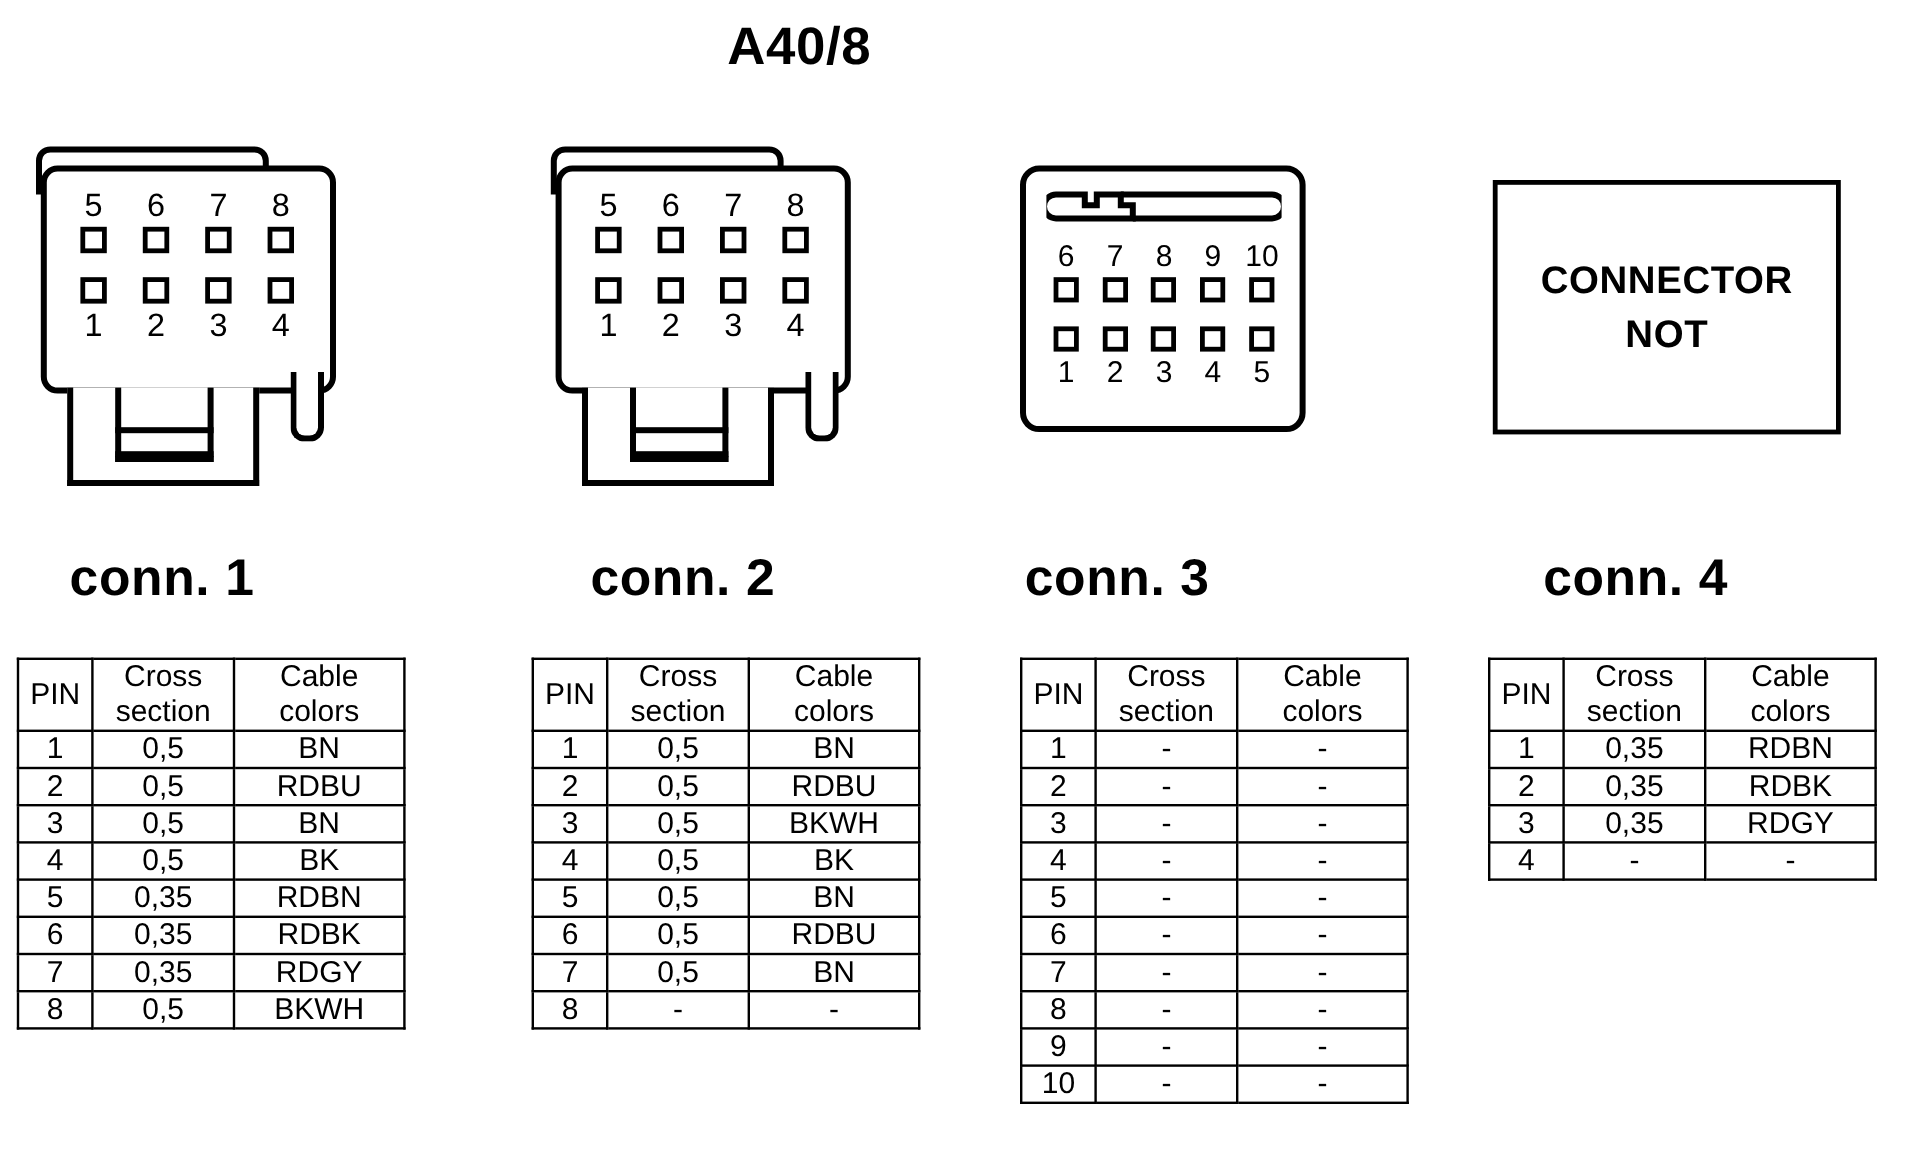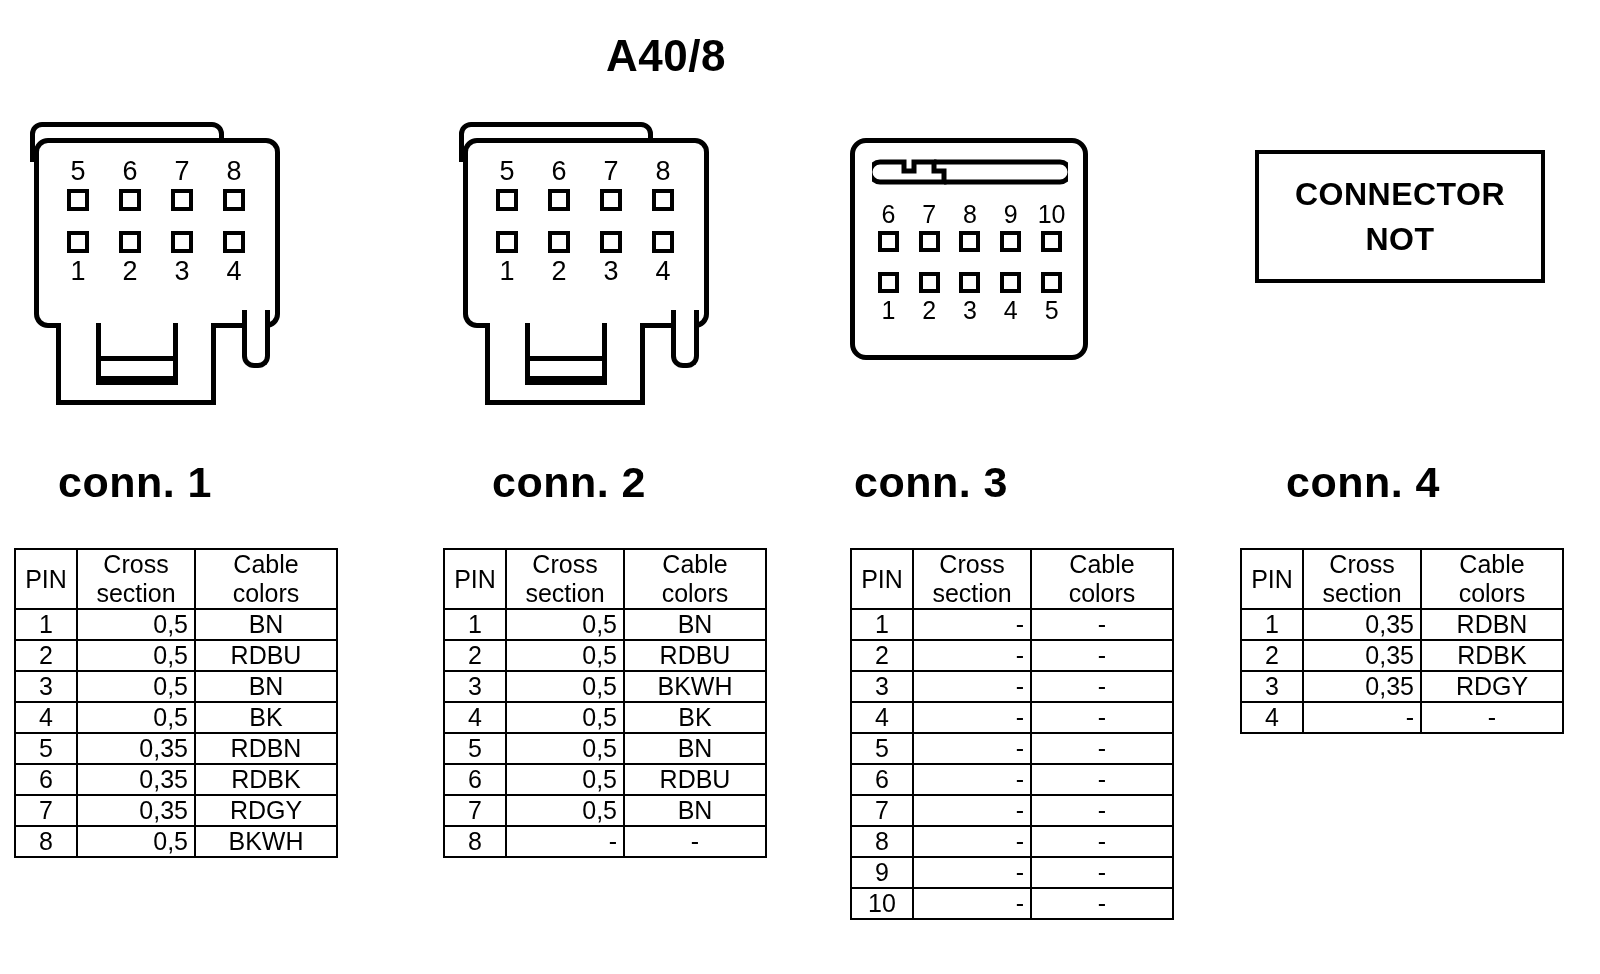--- a/index.html
+++ b/index.html
@@ -12,21 +12,21 @@
     height: 974px;
     position: relative;
     font-family: "Liberation Sans", sans-serif;
     color: #000000;
     overflow: hidden;
   }
 
   
   #title {
     position: absolute;
-    top: 31px;
+    top: 14px;
     left: 0;
     width: 1332px;
     text-align: center;
     font-size: 44px;
     font-weight: bold;
     letter-spacing: 0.5px;
   }
 
   
   .conn-col {
@@ -176,24 +176,24 @@
     height: 21px;
     border: 4px solid #000;
     box-sizing: border-box;
     margin: 3px auto 3px auto;
     background: #fff;
   }
 
   
   .cD-box {
     position: absolute;
-    left: 15px;
+    left: 4px;
     top: 40px;
     width: 290px;
-    height: 133px;
+    height: 212px;
     border: 4px solid #000;
     box-sizing: border-box;
     background: #fff;
     display: flex;
     flex-direction: column;
     align-items: center;
     justify-content: center;
   }
   .cD-line {
     font-size: 32px;
@@ -232,21 +232,21 @@
   }
   .pintable thead th {
     height: 58px;
     line-height: 29px;
     vertical-align: middle;
     text-align: center;
     font-weight: normal;
   }
   .pintable tbody td { height: 31px; vertical-align: middle; }
   .c-pin { width: 62px; text-align: center; margin-top: 39px; }
-  .c-cs  { width: 118px; text-align: right; }
+  .c-cs  { width: 118px; text-align: center; }
   .c-cc  { width: 142px; text-align: center; }
 
   #table-1 { left: 14px;   top: 548px; }
   #table-2 { left: 443px;  top: 548px; }
   #table-3 { left: 850px;  top: 548px; }
   #table-4 { left: 1240px; top: 548px; }
 </style>
 </head>
 <body>
 

